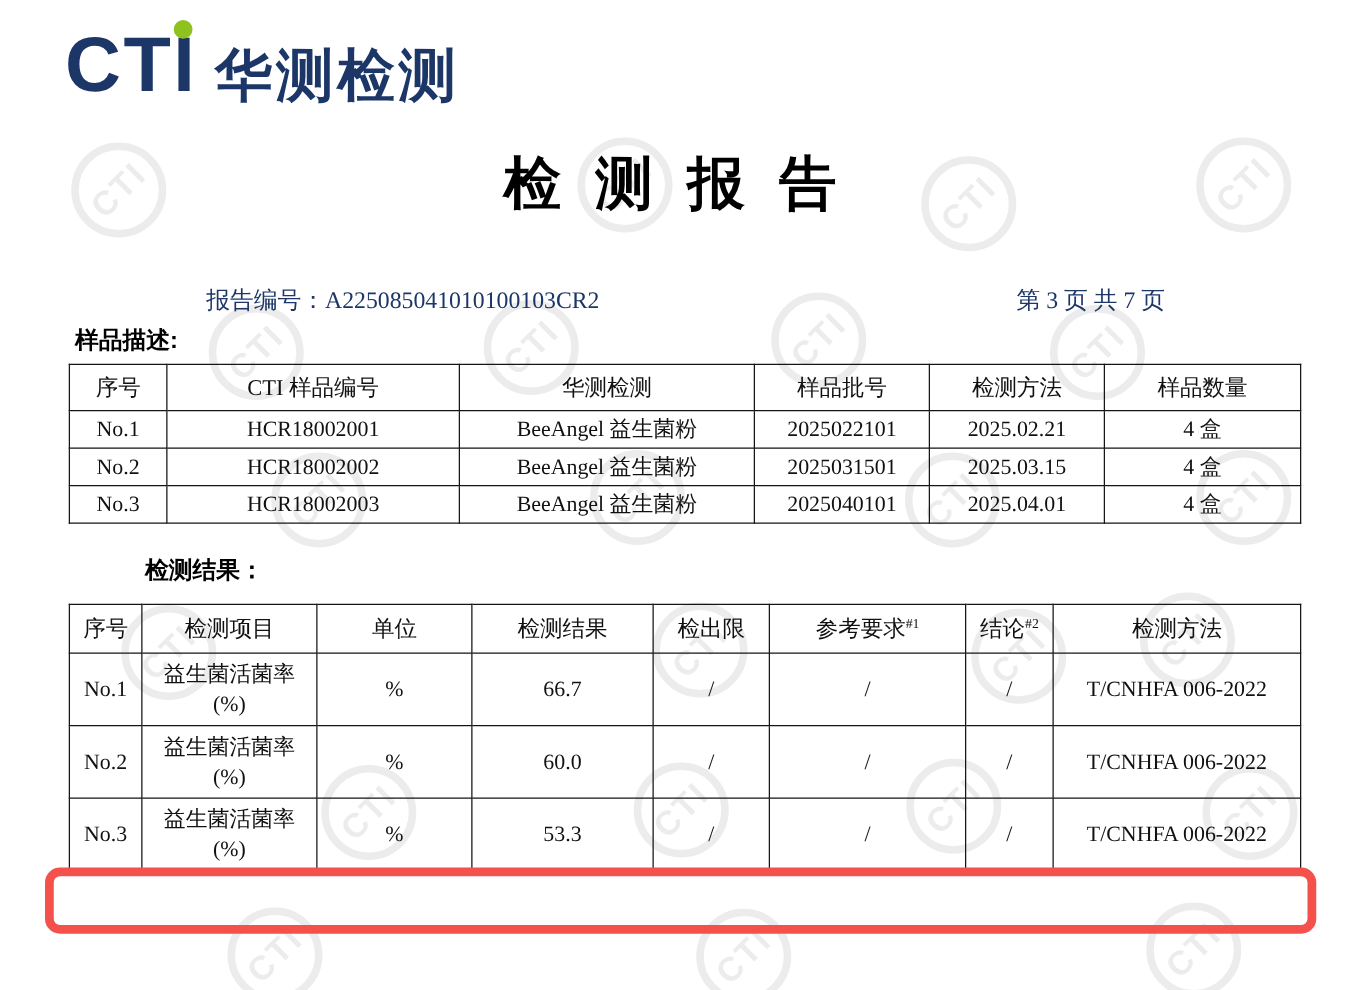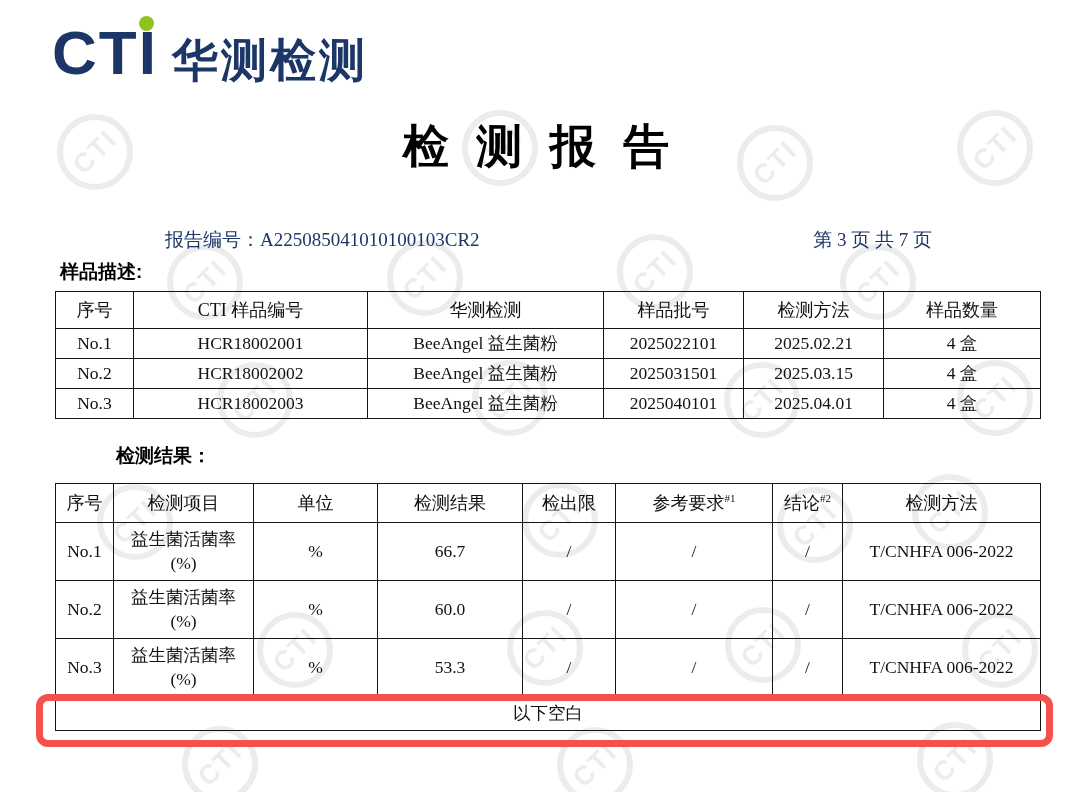--- a/index.html
+++ b/index.html
@@ -216,21 +216,18 @@
             <div>益生菌活菌率</div>
             <div>(%)</div>
           </td>
       <td>%</td>
       <td>53.3</td>
       <td>/</td>
       <td>/</td>
       <td>/</td>
       <td>T/CNHFA 006-2022</td>
     </tr>
-    <tr class="footer-row">
-      <td colspan="8">以下空白</td>
-    </tr>
   </tbody>
     </table>
 
   <div class="red-box"></div>
 
 </div>
 
 </body></html>

